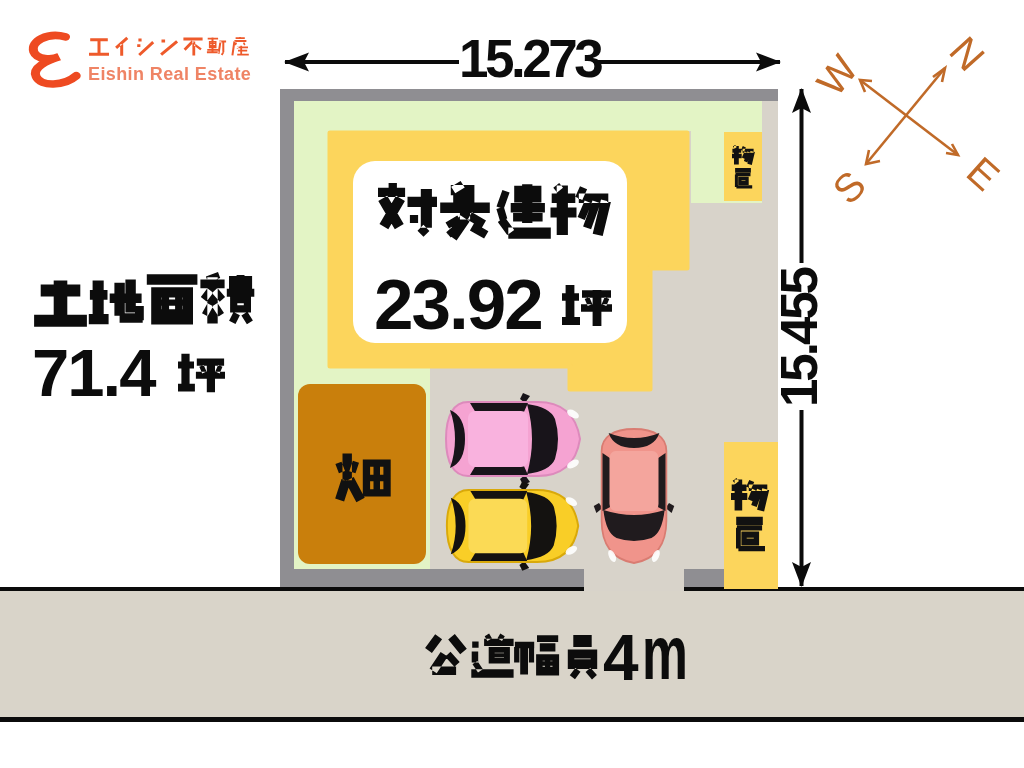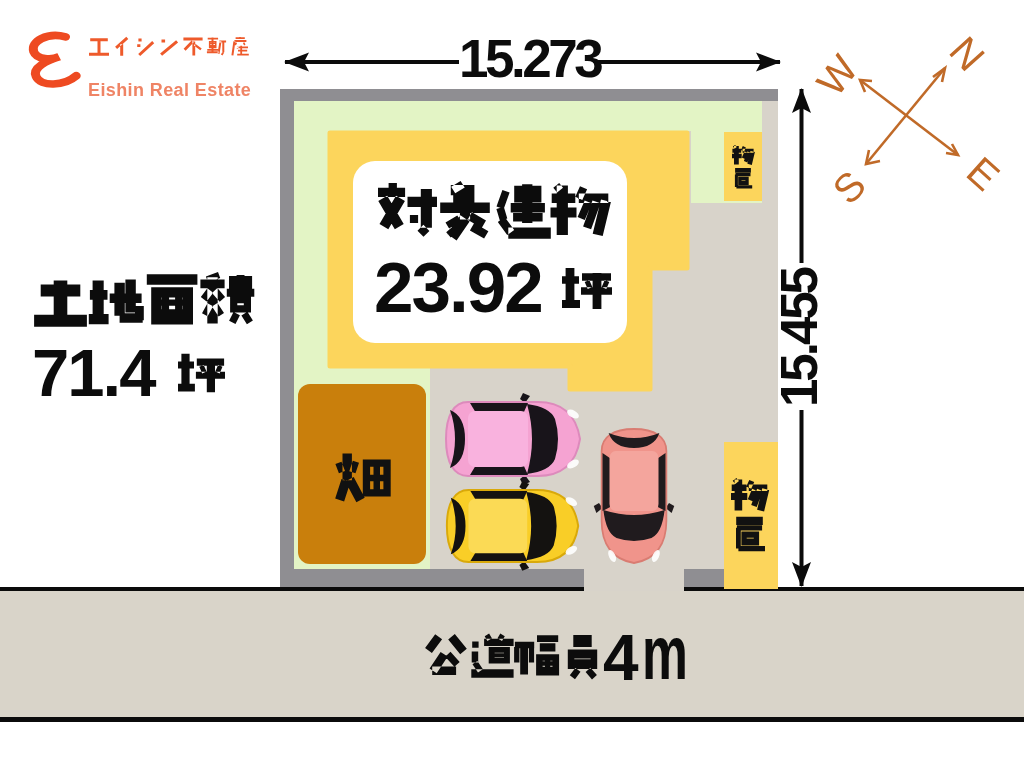--- a/index.html
+++ b/index.html
@@ -60,21 +60,21 @@
 <div class="abs" style="left:730px;top:477px;"><svg width="42" height="80" viewBox="0 0 42 80" style="overflow:visible;">
       <path d="M4.6 2.5H12.2V33.6H4.6ZM1.7 7.4H16.5V13.9H1.7ZM1.0 15.9H17.3V23.1H1.0ZM5.3 7.1L9.0 4.1L6.4 0.9L2.7 3.8ZM18.8 7.4H37.3V13.9H18.8ZM32.3 11.3L27.1 32.7L34.1 34.4L39.2 12.9ZM27.1 11.8L21.2 28.1L26.7 30.1L32.6 13.9ZM22.2 11.8L17.8 22.2L22.7 24.2L27.1 13.9ZM19.3 2.9L16.3 9.5L21.2 11.7L24.2 5.0ZM6.2 39.7H32.8V45.1H6.2ZM6.2 42.6H32.8V47.9H6.2ZM6.2 39.7H11.5V47.9H6.2ZM27.5 39.7H32.8V47.9H27.5ZM13.0 39.7H17.1V47.9H13.0ZM21.9 39.7H26.0V47.9H21.9ZM6.9 48.2H32.1V53.5H6.9ZM11.4 54.5H29.1V59.9H11.4ZM11.4 63.3H29.1V68.6H11.4ZM11.4 54.5H16.7V68.6H11.4ZM23.8 54.5H29.1V68.6H23.8ZM12.8 57.2H27.6V60.8H12.8ZM12.8 61.6H27.6V65.2H12.8ZM6.0 50.8H10.8V71.6H6.0ZM8.4 68.9H35.0V74.2H8.4Z" fill="#111111"></path>
     </svg></div>
 
 <div class="abs" style="left:353px;top:161px;width:274px;height:182px;background:#ffffff;border-radius:22px;"></div>
 
 <div class="abs" style="left:378px;top:183px;"><svg width="232" height="62" viewBox="0 0 232 62" style="overflow:visible;">
       <path d="M10.6 0.0H18.9V5.9H10.6ZM0.0 4.7H27.1V14.1H0.0ZM0.3 17.9L16.8 46.2L25.7 41.1L9.2 12.8ZM18.0 12.8L1.5 41.1L10.3 46.2L26.9 17.9ZM29.5 13.7H59.0V24.0H29.5ZM42.8 5.9H53.9V44.8H42.8ZM45.4 41.8L39.5 47.7L45.5 53.8L51.4 47.9ZM31.9 31.9H40.1V40.1H31.9ZM82.6 -2.1L73.2 3.8L77.2 10.3L86.7 4.4ZM72.8 1.9H96.4V12.2H72.8ZM75.2 10.6H96.4V18.3H75.2ZM75.2 13.5H96.4V21.2H75.2ZM75.2 10.6H82.9V21.2H75.2ZM88.7 10.6H96.4V21.2H88.7ZM62.2 19.6H111.8V29.9H62.2ZM81.9 24.8H92.1V36.6H81.9ZM82.4 32.2L69.4 51.1L78.6 57.4L91.6 38.6ZM79.3 32.5L67.5 39.5L71.1 45.4L82.9 38.3ZM77.7 41.1L68.2 49.3L72.7 54.5L82.2 46.2ZM89.6 36.7L103.7 45.0L108.0 37.6L93.9 29.3ZM91.9 47.4L106.1 55.6L110.4 48.2L96.2 40.0ZM144.1 1.2H154.4V40.1H144.1ZM136.2 2.8H163.4V11.4H136.2ZM136.2 11.1H163.4V19.6H136.2ZM132.7 20.1H166.9V29.5H132.7ZM135.1 29.9H164.6V38.5H135.1ZM124.4 7.0L118.5 23.5L125.7 26.1L131.6 9.6ZM118.4 25.9L121.9 37.7L129.3 35.5L125.8 23.7ZM119.8 39.1L129.2 52.1L136.2 47.0L126.7 34.1ZM130.3 44.6H172.8V55.7H130.3ZM178.7 2.4H189.9V51.9H178.7ZM173.7 10.6H197.3V20.0H173.7ZM172.5 24.4H198.5V34.6H172.5ZM179.1 9.4L185.0 4.7L181.2 0.0L175.3 4.7ZM200.8 10.6H230.3V20.0H200.8ZM223.0 16.5L214.7 50.7L224.7 53.1L232.9 18.9ZM214.5 17.4L205.1 43.4L213.1 46.3L222.5 20.3ZM206.7 17.4L199.6 33.9L206.7 36.9L213.8 20.4ZM202.0 3.2L197.3 13.8L204.3 16.9L209.1 6.3Z" fill="#0c0c0c"></path>
     </svg></div>
 
-<div class="abs" style="left:376px;top:261px;"><svg width="240" height="56" viewBox="0 0 240 56" style="overflow:visible;">
+<div class="abs" style="left:376px;top:278px;"><svg width="240" height="56" viewBox="0 0 240 56" style="overflow:visible;">
       <text x="-2" y="51" font-family="Liberation Sans" font-size="71" font-weight="bold" fill="#0c0c0c" style="-webkit-text-stroke:3px #0c0c0c;letter-spacing:-2px;">23.92</text>
       <path d="M189.6 7.0H198.4V44.0H189.6ZM186.0 15.2H203.0V22.8H186.0ZM186.0 38.9H204.0V47.1H186.0ZM206.0 12.2H235.0V19.8H206.0ZM205.0 26.2H236.0V33.8H205.0ZM216.6 12.0H225.4V48.0H216.6ZM208.7 21.0L211.7 28.0L216.3 26.0L213.3 19.0ZM228.7 19.0L225.7 26.0L230.3 28.0L233.3 21.0Z" fill="#0c0c0c"></path>
     </svg></div>
 
 <div class="abs" style="left:33px;top:274px;"><svg width="226" height="58" viewBox="0 0 226 58" style="overflow:visible;">
       <path d="M7.7 10.5H47.3V22.5H7.7ZM20.7 6.6H34.3V46.2H20.7ZM1.1 40.8H53.9V52.7H1.1ZM59.6 6.6H70.7V47.3H59.6ZM56.9 16.1H74.5V25.7H56.9ZM55.8 39.9H75.6V50.3H55.8ZM76.7 19.4H108.6V29.0H76.7ZM81.4 8.8H91.8V41.8H81.4ZM92.4 5.5H102.8V38.5H92.4ZM86.6 39.2H109.7V48.8H86.6ZM102.0 31.9H110.8V46.2H102.0ZM113.8 0.3H164.4V10.7H113.8ZM118.2 13.2H160.0V23.6H118.2ZM118.2 40.2H160.0V50.6H118.2ZM118.2 13.2H128.6V50.6H118.2ZM149.6 13.2H160.0V50.6H149.6ZM128.9 16.5H136.1V47.3H128.9ZM142.1 16.5H149.3V47.3H142.1ZM124.8 25.4H160.0V31.8H124.8ZM124.8 35.3H160.0V41.7H124.8ZM185.0 -1.9L172.9 2.5L175.1 8.5L187.2 4.1ZM167.4 5.5H191.6V14.3H167.4ZM174.3 3.3H184.7V49.5H174.3ZM174.4 14.3L167.8 23.1L173.6 27.5L180.2 18.7ZM179.0 18.9L186.7 27.7L192.1 22.9L184.4 14.1ZM174.5 29.3L169.0 39.2L174.6 42.2L180.1 32.3ZM179.0 32.6L185.6 42.5L191.0 38.9L184.4 29.0ZM196.0 1.9H219.1V9.1H196.0ZM196.0 8.5H219.1V15.7H196.0ZM193.8 14.7H221.3V22.7H193.8ZM203.6 1.1H211.5V19.8H203.6ZM197.1 22.0H218.0V29.2H197.1ZM197.1 31.3H218.0V38.5H197.1ZM197.1 22.0H204.3V38.5H197.1ZM210.8 22.0H218.0V38.5H210.8ZM202.5 50.0L206.9 41.2L200.5 38.0L196.1 46.8ZM208.4 41.5L213.9 50.3L219.9 46.5L214.4 37.7Z" fill="#0c0c0c"></path>
     </svg></div>
 
 <div class="abs" style="left:34px;top:348px;"><svg width="195" height="53" viewBox="0 0 195 53" style="overflow:visible;">
       <text x="-2" y="48" font-family="Liberation Sans" font-size="67" font-weight="bold" fill="#0c0c0c" style="-webkit-text-stroke:3px #0c0c0c;letter-spacing:-2px;">71.4</text>
@@ -117,21 +117,21 @@
         <g transform="rotate(-12 28 30)">
           <path d="M46,8 C28,-2 8,6 9,19 C10,30 26,33 34,31 C21,33 3,38 5,50 C7,64 32,68 47,58" stroke="#EE4A21" stroke-width="9.5" fill="none" stroke-linecap="round"></path>
         </g>
       </g>
     </svg></div>
 
 <div class="abs" style="left:89px;top:37px;"><svg width="170" height="24" viewBox="0 0 170 24" style="overflow:visible;">
       <path d="M1.2 1.3H18.8V4.3H1.2ZM8.5 2.8H11.5V17.2H8.5ZM0.0 15.7H20.0V18.7H0.0ZM37.3 -0.3L26.1 9.7L28.1 11.9L39.3 1.9ZM31.2 7.2H34.2V18.8H31.2ZM49.4 1.6H52.6V4.4H49.4ZM48.2 7.2H51.4V10.0H48.2ZM51.2 19.1L65.2 6.3L63.2 4.1L49.2 16.9ZM72.5 2.4H76.1V5.6H72.5ZM73.1 18.8L89.1 5.6L87.1 3.2L71.1 16.4ZM94.4 0.6H113.6V3.4H94.4ZM102.6 3.4L94.6 11.8L96.6 13.8L104.6 5.4ZM103.4 4.4H106.2V18.4H103.4ZM104.9 8.5L111.3 13.3L112.7 11.5L106.3 6.7ZM118.7 0.7H129.1V2.5H118.7ZM122.5 0.4H124.5V15.2H122.5ZM119.9 4.0H127.5V5.6H119.9ZM119.9 9.6H127.5V11.2H119.9ZM119.9 4.0H121.5V11.2H119.9ZM125.9 4.0H127.5V11.2H125.9ZM119.9 5.7H127.5V7.1H119.9ZM119.9 8.1H127.5V9.5H119.9ZM118.3 11.9H129.1V13.7H118.3ZM117.9 14.2H129.5V16.2H117.9ZM130.3 3.4H137.1V5.4H130.3ZM133.3 4.4H135.3V15.2H133.3ZM133.5 14.7L131.9 17.5L133.5 18.5L135.1 15.7ZM130.5 4.2L128.5 16.6L130.5 17.0L132.5 4.6ZM146.6 0.3H155.8V2.1H146.6ZM150.2 0.0H151.8V2.0H150.2ZM145.4 3.1H157.4V4.9H145.4ZM146.7 5.2L145.5 7.6L146.9 8.4L148.1 6.0ZM153.9 6.0L155.1 8.4L156.5 7.6L155.3 5.2ZM144.4 4.3L142.4 18.3L144.4 18.5L146.4 4.5ZM151.3 8.8H153.1V18.4H151.3ZM148.2 9.6H159.0V11.2H148.2ZM149.0 12.8H158.2V14.4H149.0ZM148.2 16.7H159.8V18.5H148.2ZM148.8 8.9L147.6 11.3L148.8 11.9L150.0 9.5Z" fill="#EE5A2B"></path>
     </svg></div>
 
-<div class="abs" style="left:88px;top:64px;font-size:18px;color:#EF8465;letter-spacing:0.4px;font-weight:bold;margin-top:16px;">Eishin Real Estate</div>
+<div class="abs" style="left:88px;top:64px;font-size:18px;color:#EF8465;letter-spacing:0.4px;font-weight:bold;">Eishin Real Estate</div>
 
 <div class="abs" style="left:440px;top:399px;"><svg width="145" height="80" viewBox="0 0 145 80" style="overflow:visible;">
       <path d="M83,-6 L90,-3 L85,4 L80,0 Z" fill="#18141a"></path>
       <path d="M83,86 L90,83 L85,76 L80,80 Z" fill="#18141a"></path>
       <path d="M28,3 H98 C120,3 136,14 140,40 C136,66 120,77 98,77 H28 C14,77 6,64 6,40 C6,16 14,3 28,3 Z" fill="#F5A3D2" stroke="#DD8ABC" stroke-width="2"></path>
       <path d="M10,11 Q25,17 25,40 Q25,63 10,69 Q15,55 15,40 Q15,25 10,11 Z" fill="#18141a"></path>
       <path d="M30,4 L88,4 L83,15 L36,14 Z" fill="#18141a"></path>
       <path d="M30,76 L88,76 L83,65 L36,66 Z" fill="#18141a"></path>
       <rect x="28" y="12" width="60" height="56" rx="7" fill="#F9B2DE"></rect>
       <path d="M87,5 Q110,8 115,20 Q118,30 118,40 Q118,50 115,60 Q110,72 87,75 Q92,57 92,40 Q92,23 87,5 Z" fill="#18141a"></path>

